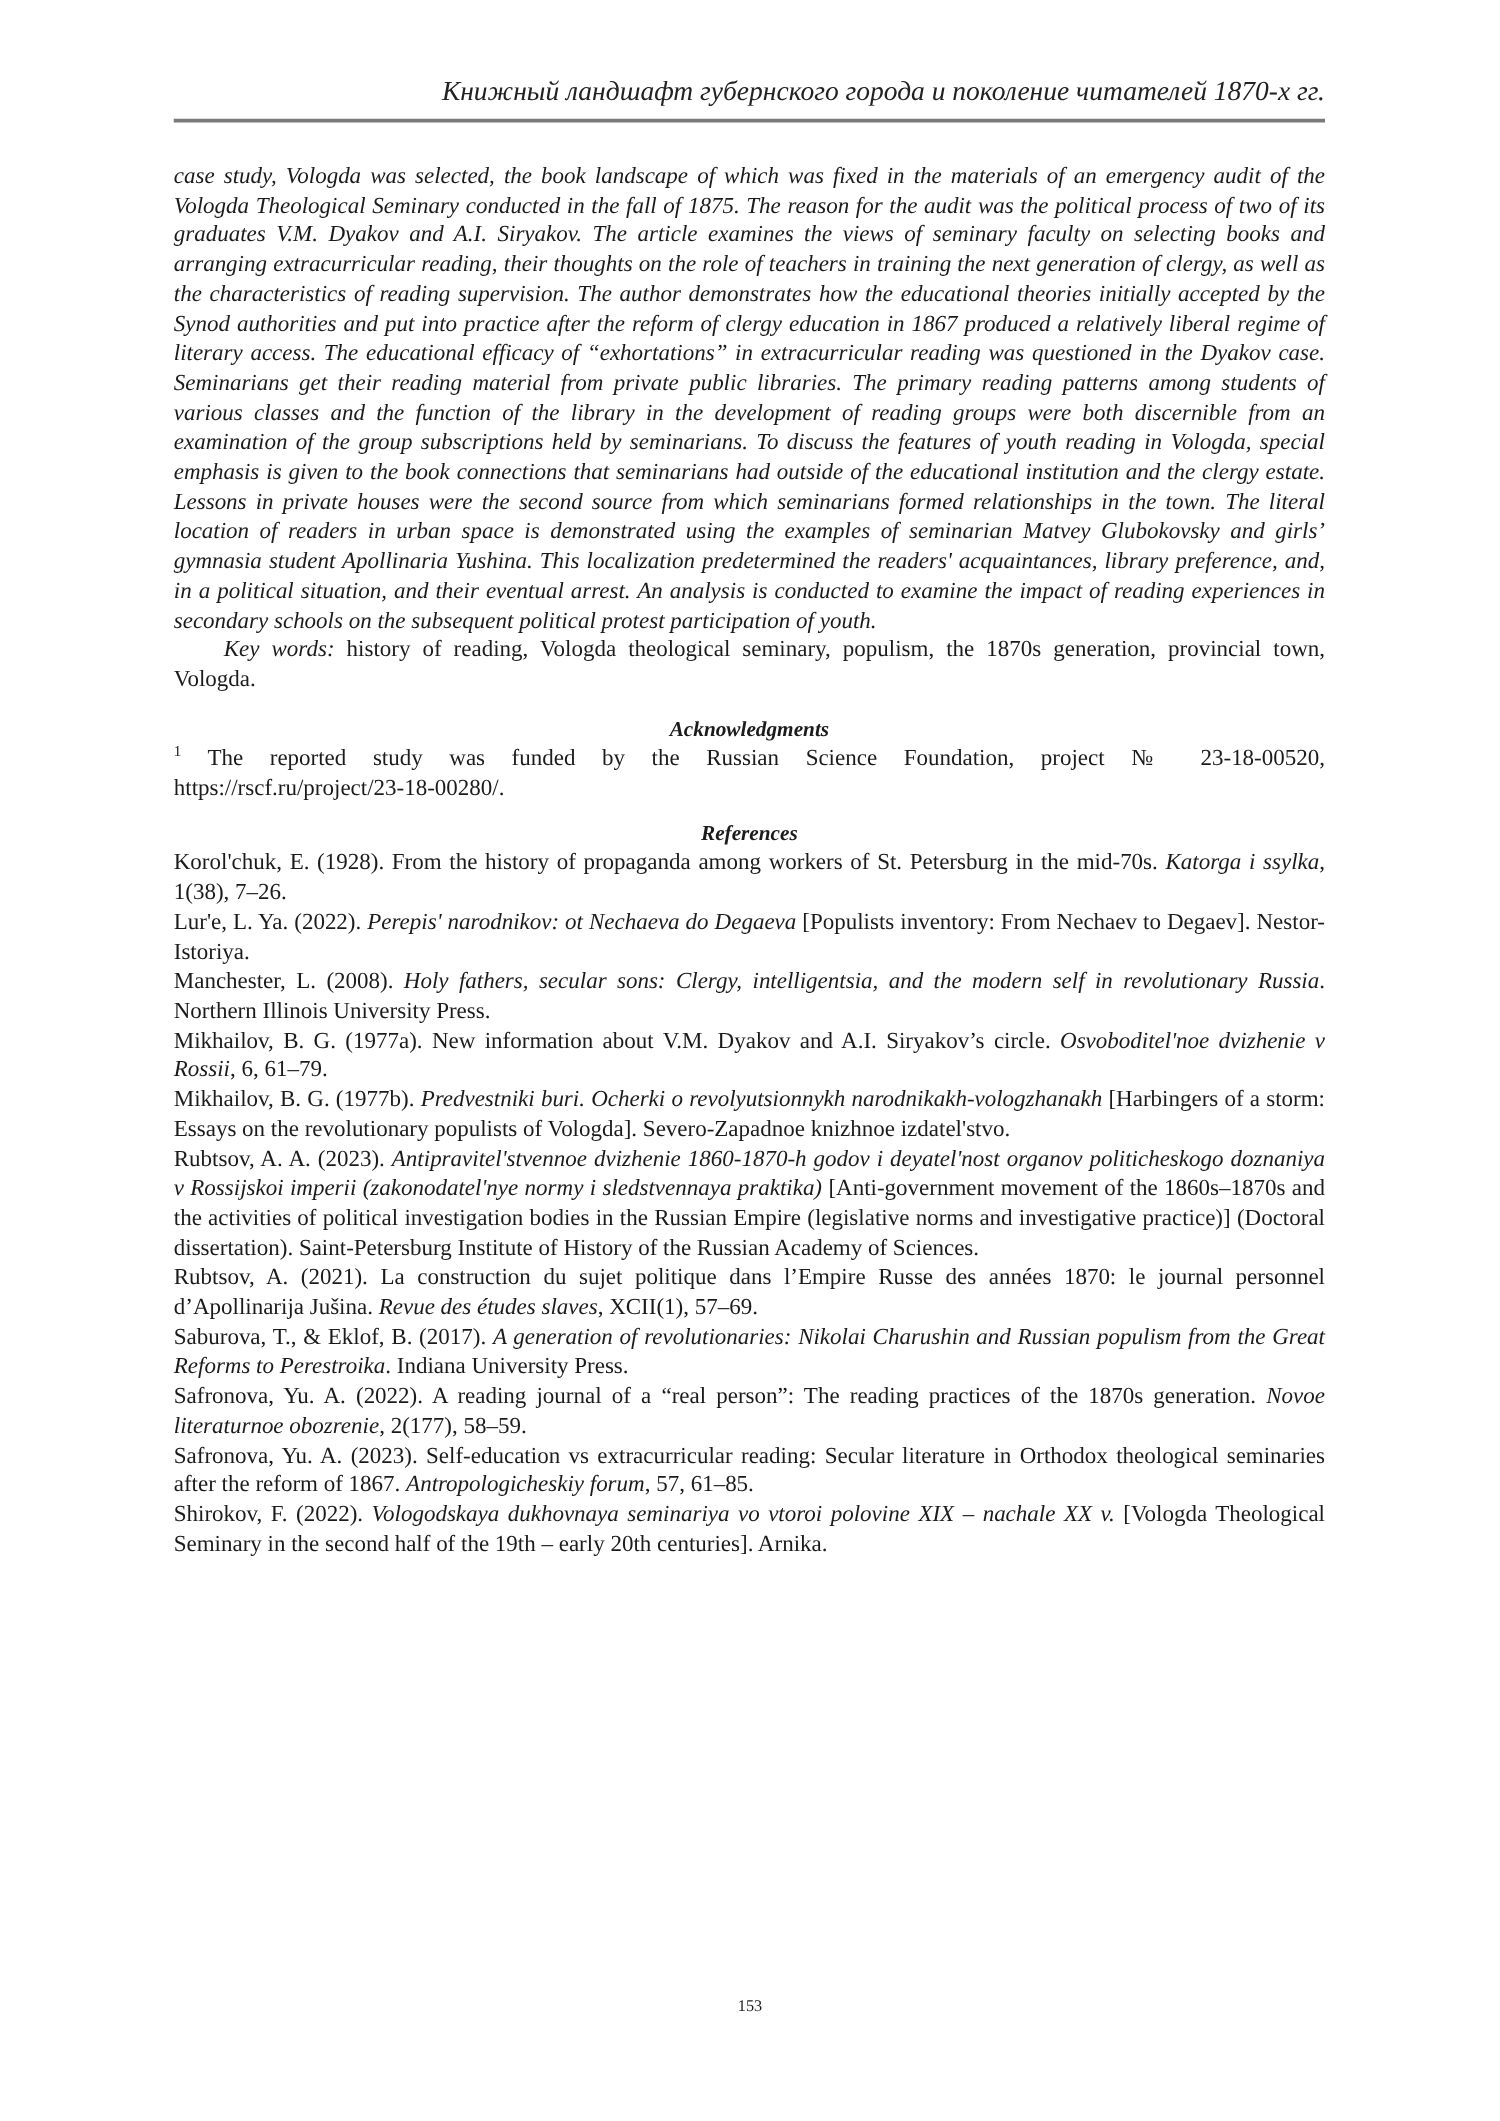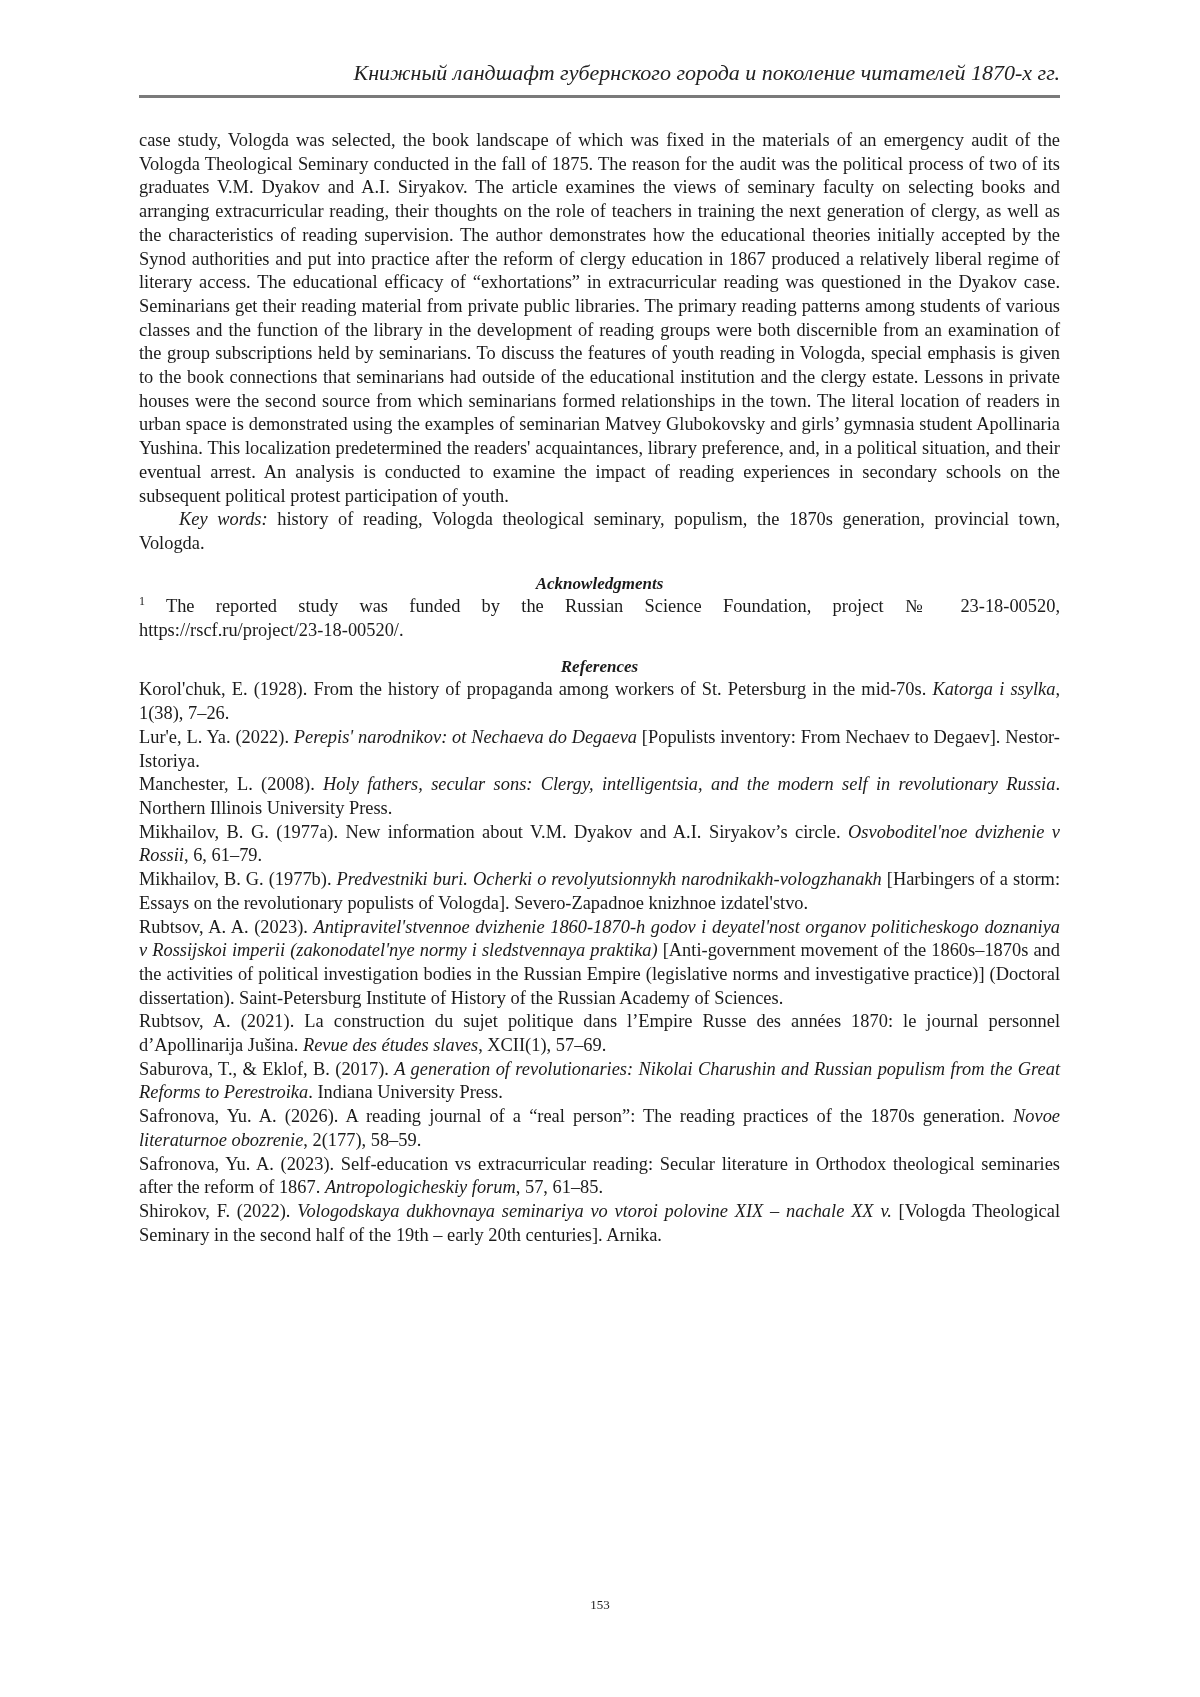--- a/index.html
+++ b/index.html
@@ -32,20 +32,21 @@
     white-space: nowrap;
   }
   .body-text {
     font-size: 18.4px;
     line-height: 23.7px;
   }
   p { margin: 0; }
   .abstract {
     margin-top: 31px;
     text-align: justify;
+    font-style: italic;
   }
   .keywords {
     text-align: justify;
     text-indent: 40px;
   }
   .keywords .kw-label { font-style: italic; }
   .section-heading {
     margin: 16px 0 0 0;
     text-align: center;
     font-weight: 700;
@@ -88,34 +89,34 @@
     </div>
 
     <p class="abstract body-text">case study, Vologda was selected, the book landscape of which was fixed in the materials of an emergency audit of the Vologda Theological Seminary conducted in the fall of 1875. The reason for the audit was the political process of two of its graduates V.M. Dyakov and A.I. Siryakov. The article examines the views of seminary faculty on selecting books and arranging extracurricular reading, their thoughts on the role of teachers in training the next generation of clergy, as well as the characteristics of reading supervision. The author demonstrates how the educational theories initially accepted by the Synod authorities and put into practice after the reform of clergy education in 1867 produced a relatively liberal regime of literary access. The educational efficacy of “exhortations” in extracurricular reading was questioned in the Dyakov case. Seminarians get their reading material from private public libraries. The primary reading patterns among students of various classes and the function of the library in the development of reading groups were both discernible from an examination of the group subscriptions held by seminarians. To discuss the features of youth reading in Vologda, special emphasis is given to the book connections that seminarians had outside of the educational institution and the clergy estate. Lessons in private houses were the second source from which seminarians formed relationships in the town. The literal location of readers in urban space is demonstrated using the examples of seminarian Matvey Glubokovsky and girls’ gymnasia student Apollinaria Yushina. This localization predetermined the readers' acquaintances, library preference, and, in a political situation, and their eventual arrest. An analysis is conducted to examine the impact of reading experiences in secondary schools on the subsequent political protest participation of youth.</p>
 
     <p class="keywords body-text"><span class="kw-label">Key words:</span><span> history of reading, Vologda theological seminary, populism, the 1870s generation, provincial town, Vologda.</span></p>
 
     <h3 class="section-heading">Acknowledgments</h3>
 
     <p class="ack-line1 body-text"><sup>1</sup><span> The reported study was funded by the Russian Science Foundation, project № 23-18-00520,</span></p>
 
-    <p class="ack-line2 body-text">https://rscf.ru/project/23-18-00520/.</p>
+    <p class="ack-line2 body-text">https://rscf.ru/project/23-18-00280/.</p>
 
     <h3 class="section-heading references-heading">References</h3>
 
     <div class="references-list body-text">
         <p class="ref-entry"><span>Korol'chuk, E. (1928). From the history of propaganda among workers of St. Petersburg in the mid-70s. </span><span class="it">Katorga i ssylka</span><span>, 1(38), 7–26.</span></p>
         <p class="ref-entry"><span>Lur'e, L. Ya. (2022). </span><span class="it">Perepis' narodnikov: ot Nechaeva do Degaeva</span><span> [Populists inventory: From Nechaev to Degaev]. Nestor-Istoriya.</span></p>
         <p class="ref-entry"><span>Manchester, L. (2008). </span><span class="it">Holy fathers, secular sons: Clergy, intelligentsia, and the modern self in revolutionary Russia</span><span>. Northern Illinois University Press.</span></p>
         <p class="ref-entry"><span>Mikhailov, B. G. (1977a). New information about V.M. Dyakov and A.I. Siryakov’s circle. </span><span class="it">Osvoboditel'noe dvizhenie v Rossii</span><span>, 6, 61–79.</span></p>
         <p class="ref-entry"><span>Mikhailov, B. G. (1977b). </span><span class="it">Predvestniki buri. Ocherki o revolyutsionnykh narodnikakh-vologzhanakh</span><span> [Harbingers of a storm: Essays on the revolutionary populists of Vologda]. Severo-Zapadnoe knizhnoe izdatel'stvo.</span></p>
         <p class="ref-entry"><span>Rubtsov, A. A. (2023). </span><span class="it">Antipravitel'stvennoe dvizhenie 1860-1870-h godov i deyatel'nost organov politicheskogo doznaniya v Rossijskoi imperii (zakonodatel'nye normy i sledstvennaya praktika)</span><span> [Anti-government movement of the 1860s–1870s and the activities of political investigation bodies in the Russian Empire (legislative norms and investigative practice)] (Doctoral dissertation). Saint-Petersburg Institute of History of the Russian Academy of Sciences.</span></p>
         <p class="ref-entry"><span>Rubtsov, A. (2021). La construction du sujet politique dans l’Empire Russe des années 1870: le journal personnel d’Apollinarija Jušina. </span><span class="it">Revue des études slaves</span><span>, XCII(1), 57–69.</span></p>
         <p class="ref-entry"><span>Saburova, T., &amp; Eklof, B. (2017). </span><span class="it">A generation of revolutionaries: Nikolai Charushin and Russian populism from the Great Reforms to Perestroika</span><span>. Indiana University Press.</span></p>
-        <p class="ref-entry"><span>Safronova, Yu. A. (2026). A reading journal of a “real person”: The reading practices of the 1870s generation. </span><span class="it">Novoe literaturnoe obozrenie</span><span>, 2(177), 58–59.</span></p>
+        <p class="ref-entry"><span>Safronova, Yu. A. (2022). A reading journal of a “real person”: The reading practices of the 1870s generation. </span><span class="it">Novoe literaturnoe obozrenie</span><span>, 2(177), 58–59.</span></p>
         <p class="ref-entry"><span>Safronova, Yu. A. (2023). Self-education vs extracurricular reading: Secular literature in Orthodox theological seminaries after the reform of 1867. </span><span class="it">Antropologicheskiy forum</span><span>, 57, 61–85.</span></p>
         <p class="ref-entry"><span>Shirokov, F. (2022). </span><span class="it">Vologodskaya dukhovnaya seminariya vo vtoroi polovine XIX – nachale XX v.</span><span> [Vologda Theological Seminary in the second half of the 19th – early 20th centuries]. Arnika.</span></p>
       </div>
 
   </div>
 
   <div class="page-footer">
     <span>153</span>
   </div>
 </div>

